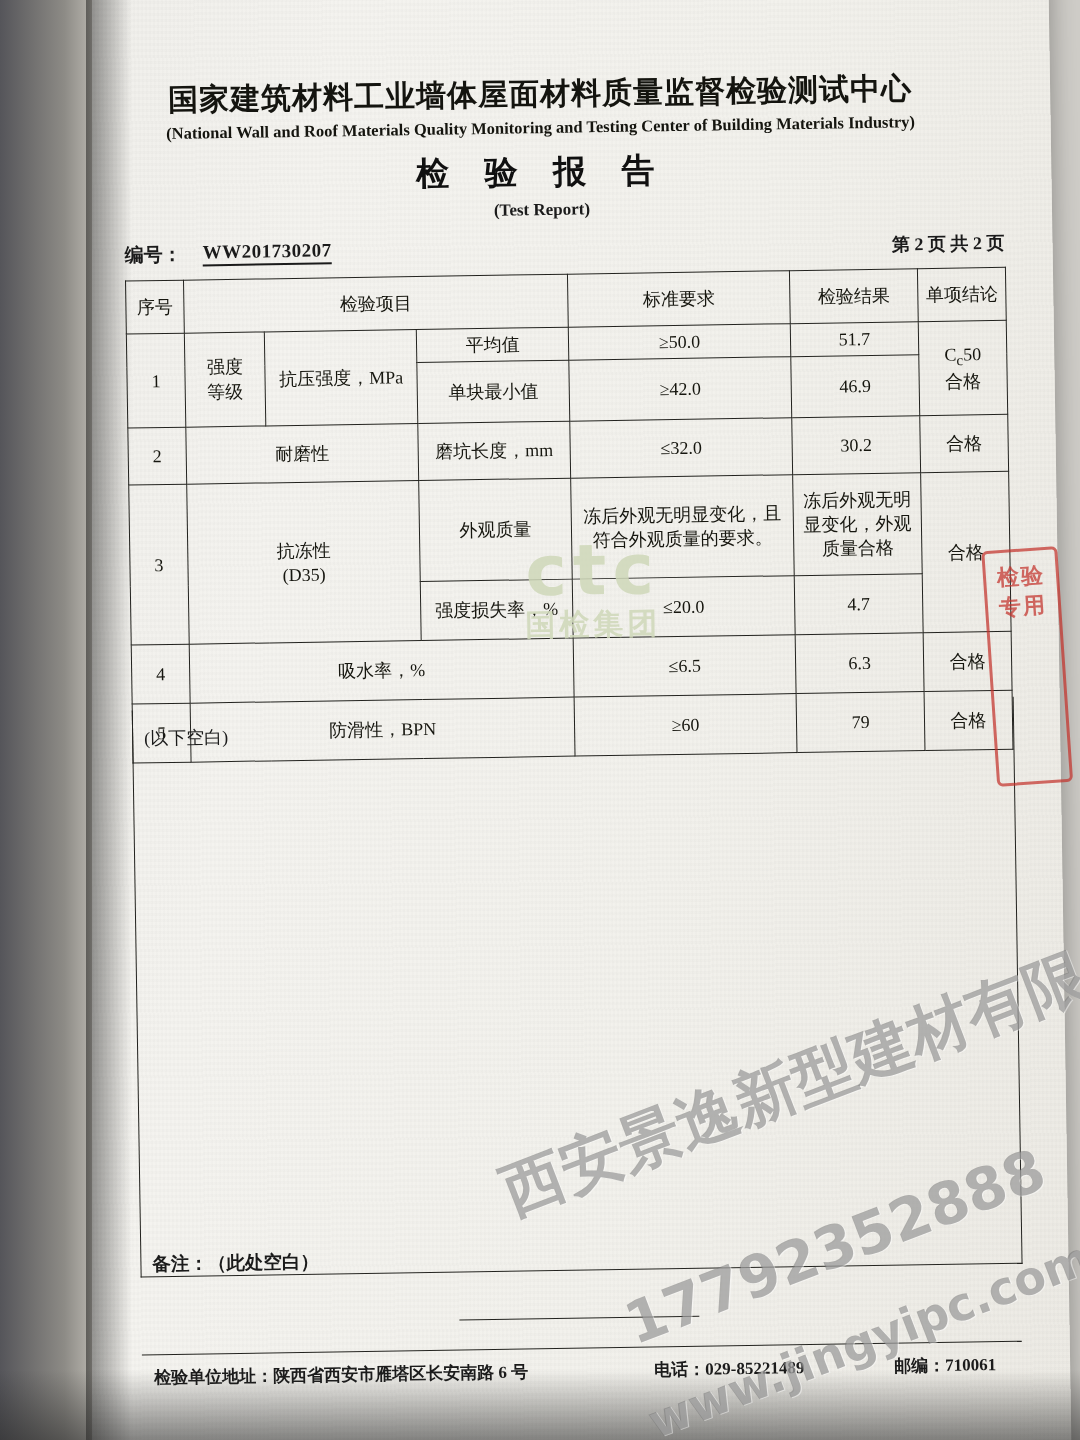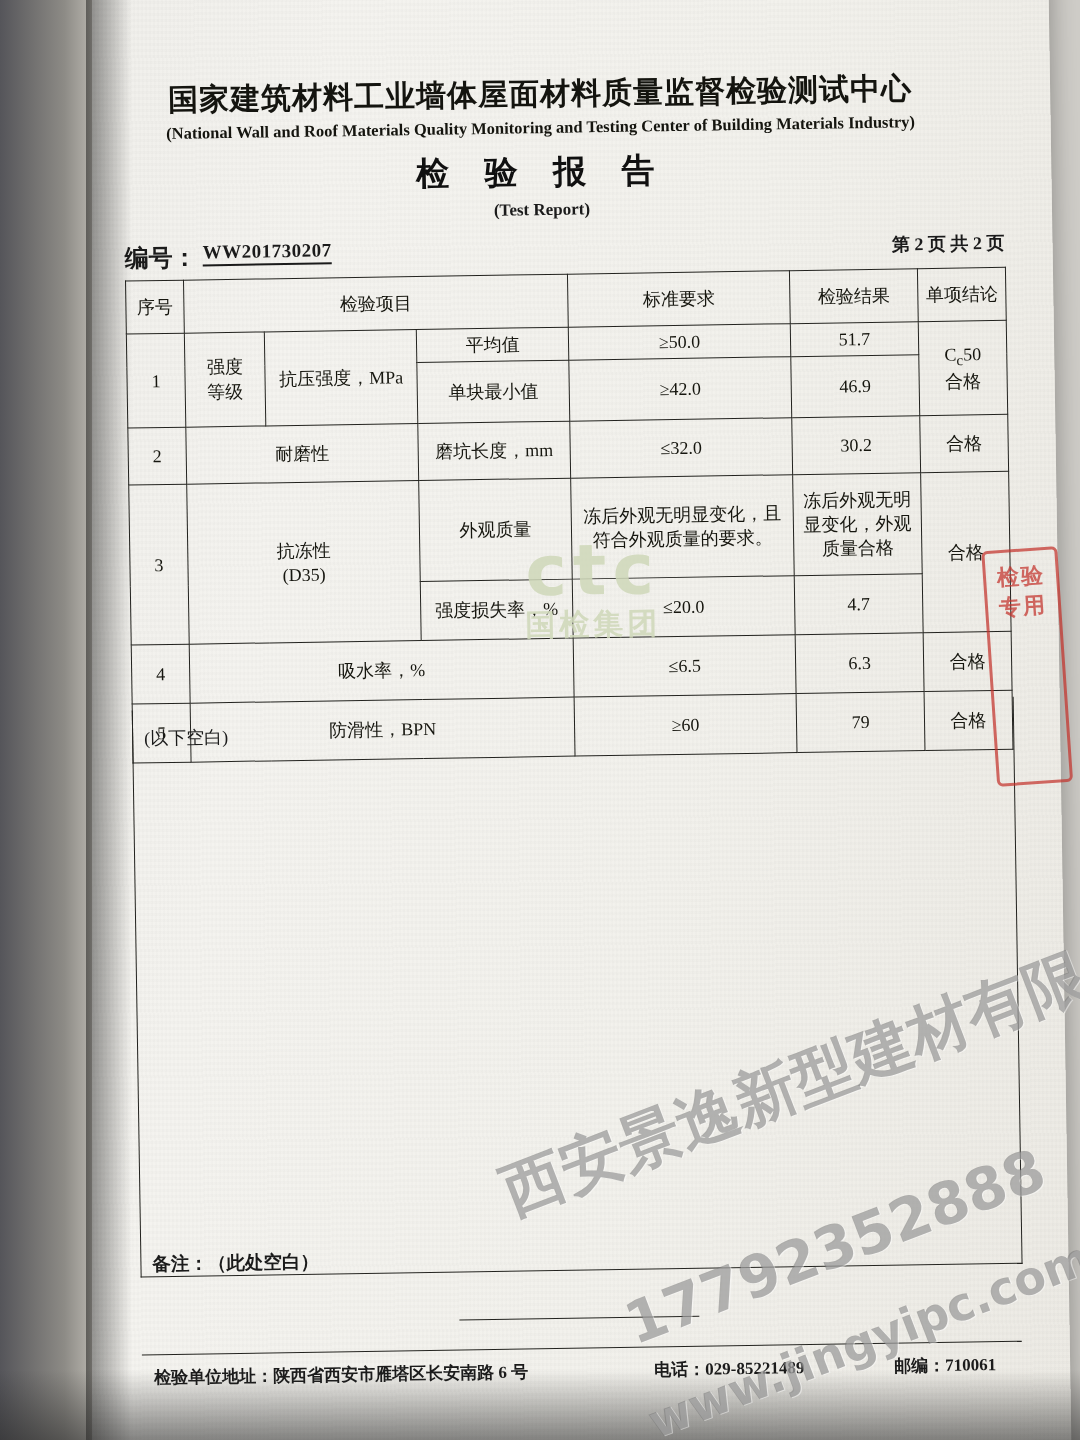--- a/index.html
+++ b/index.html
@@ -100,21 +100,21 @@
     font-size: 17px;
   }
 
   .meta-row {
     position: absolute;
     top: 258px; left: 92px; width: 880px;
     height: 28px;
   }
   .meta-label {
     position: absolute; left: 0; top: 0;
-    font-weight: bold; font-size: 24px;
+    font-weight: bold; font-size: 19px;
   }
   .meta-no {
     position: absolute; left: 78px; top: 0;
     font-weight: bold; font-size: 19px;
     letter-spacing: 0.5px;
     border-bottom: 2px solid #1b1b1b;
     padding-bottom: 1px;
   }
   .meta-page {
     position: absolute; right: 0; top: 2px;

